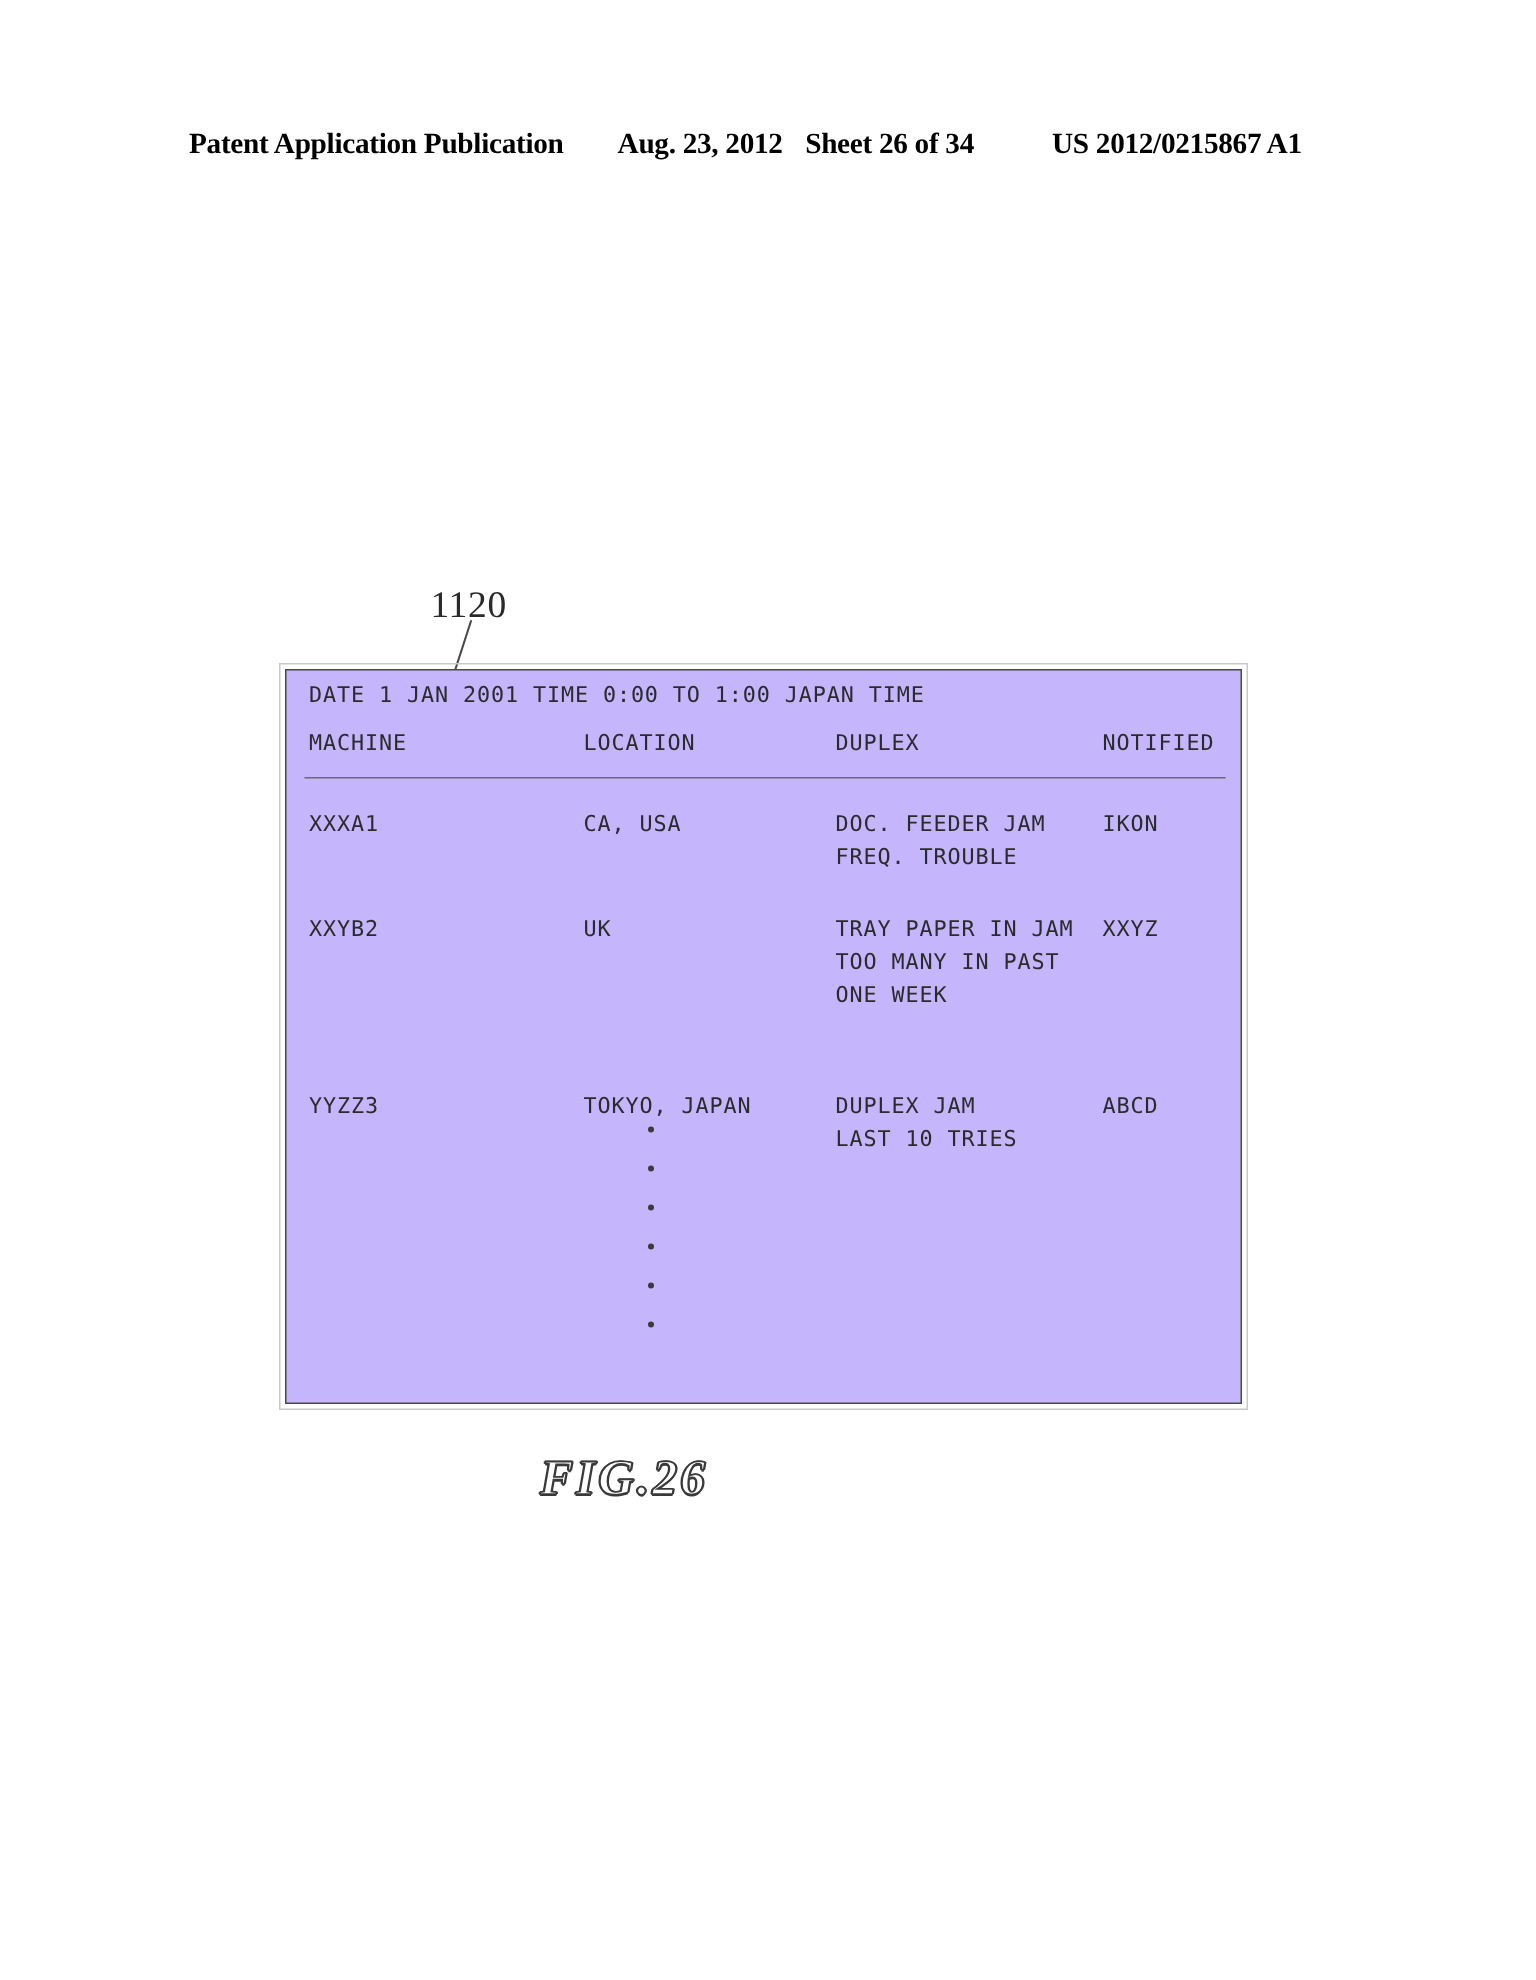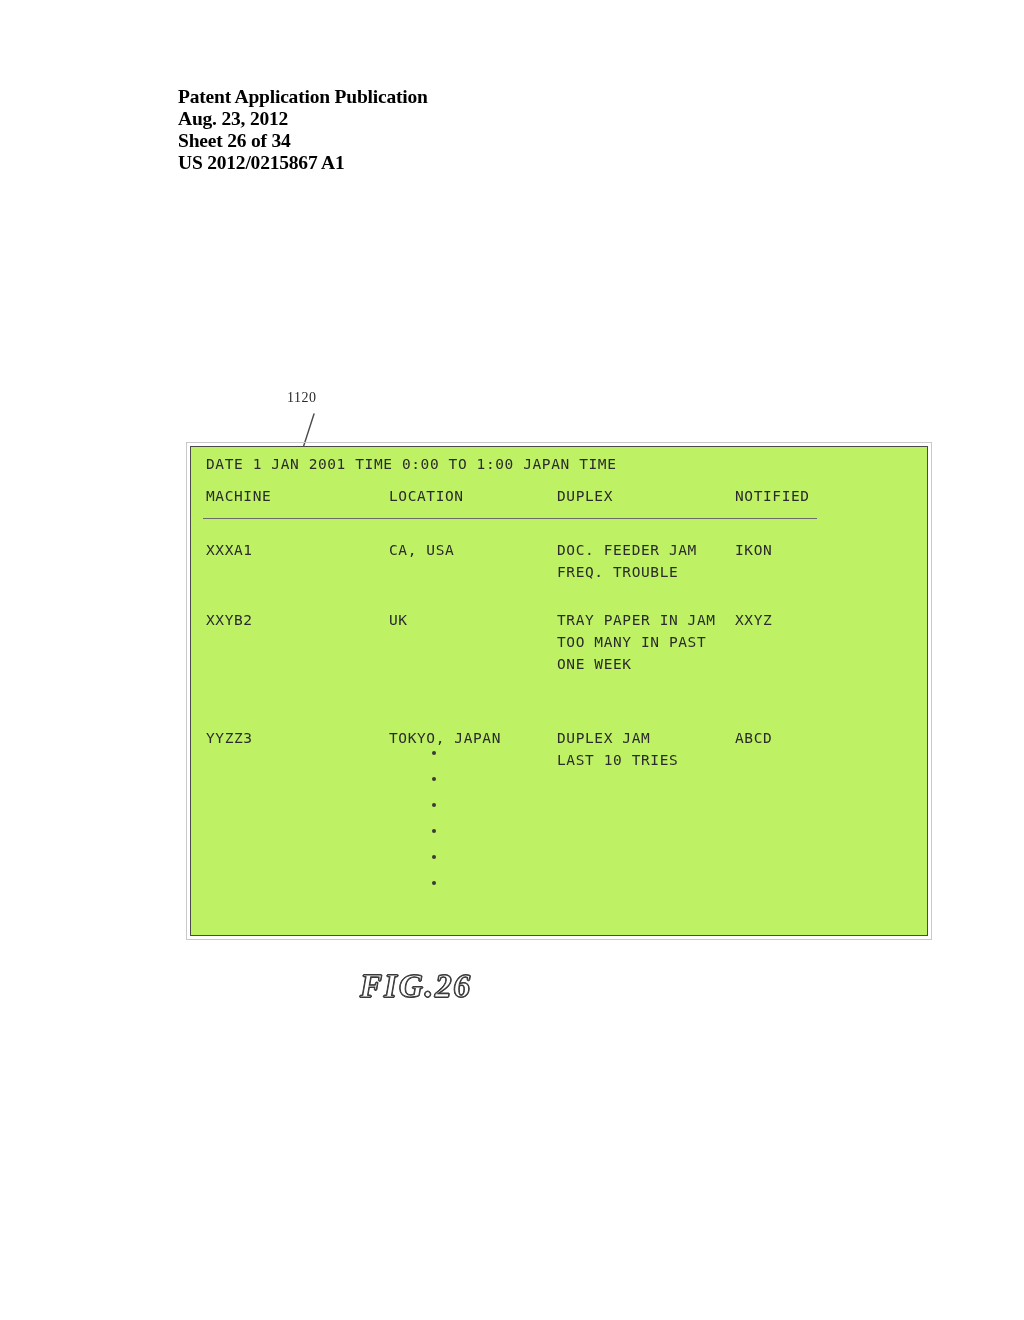--- a/index.html
+++ b/index.html
@@ -26,56 +26,55 @@
     width: 772px;
     height: 26px;
     display: flex;
     align-items: baseline;
     font-family: "Liberation Serif", "DejaVu Serif", serif;
     font-weight: bold;
     font-size: 19.5px;
     letter-spacing: -0.2px;
     white-space: nowrap;
     color: #000;
-    flex-direction: column;
   }
   #page-header .hdr-pub   { }
   #page-header .hdr-date  { margin-left: 36px; }
   #page-header .hdr-sheet { margin-left: 15px; }
   #page-header .hdr-pat   { margin-left: 52px; }
 
   
   #ref-label {
     position: absolute;
     left: 287px;
     top: 390px;
     font-family: "Liberation Serif", "DejaVu Serif", serif;
-    font-size: 14px;
+    font-size: 25px;
     letter-spacing: 0.5px;
     color: #2a2a2a;
   }
   #ref-leader {
     position: absolute;
     left: 292px;
     top: 412px;
     width: 34px;
     height: 40px;
     overflow: visible;
   }
 
   
   #figure-box {
     position: absolute;
     left: 190px;
     top: 446px;
-    width: 738px;
+    width: 638px;
     height: 490px;
     box-sizing: border-box;
     border: 1.3px solid #4a4a4a;
-    background: #bef264;
+    background: #c4b5fd;
   }
   
   #figure-box::before {
     content: "";
     position: absolute;
     left: -5px;
     top: -5px;
     right: -5px;
     bottom: -5px;
     border: 1px solid #c9c9c9;

